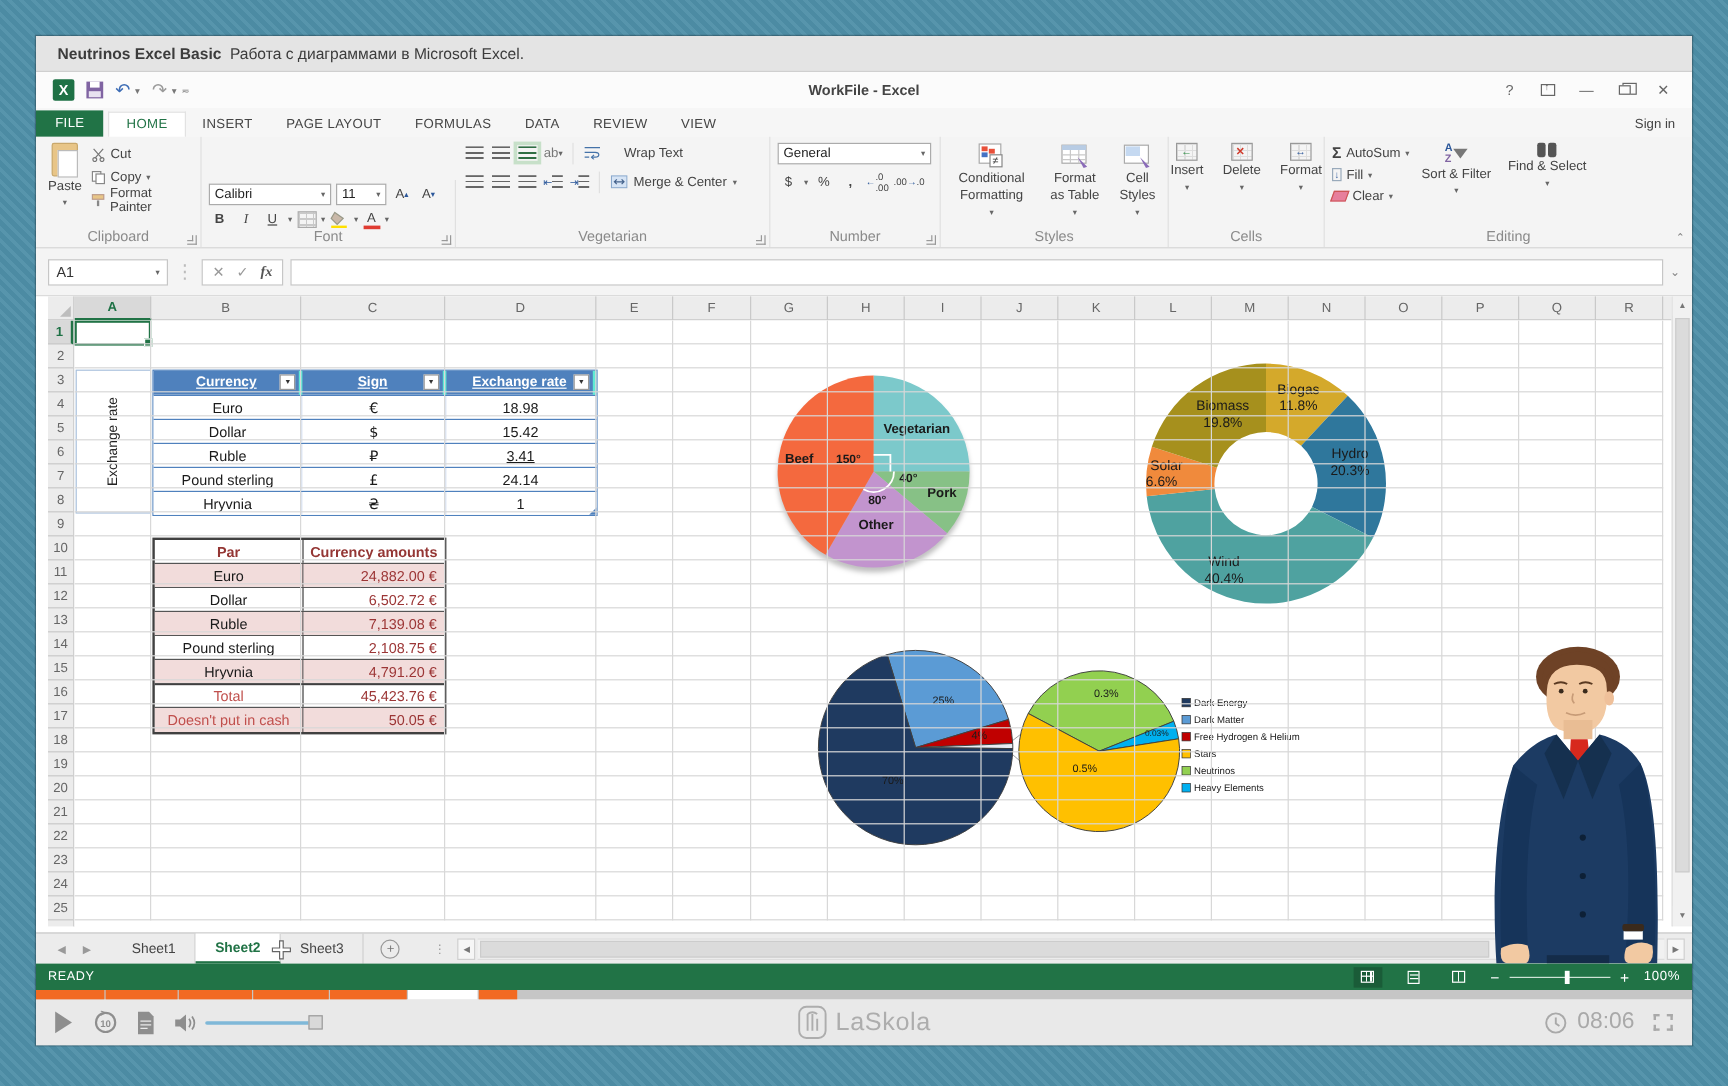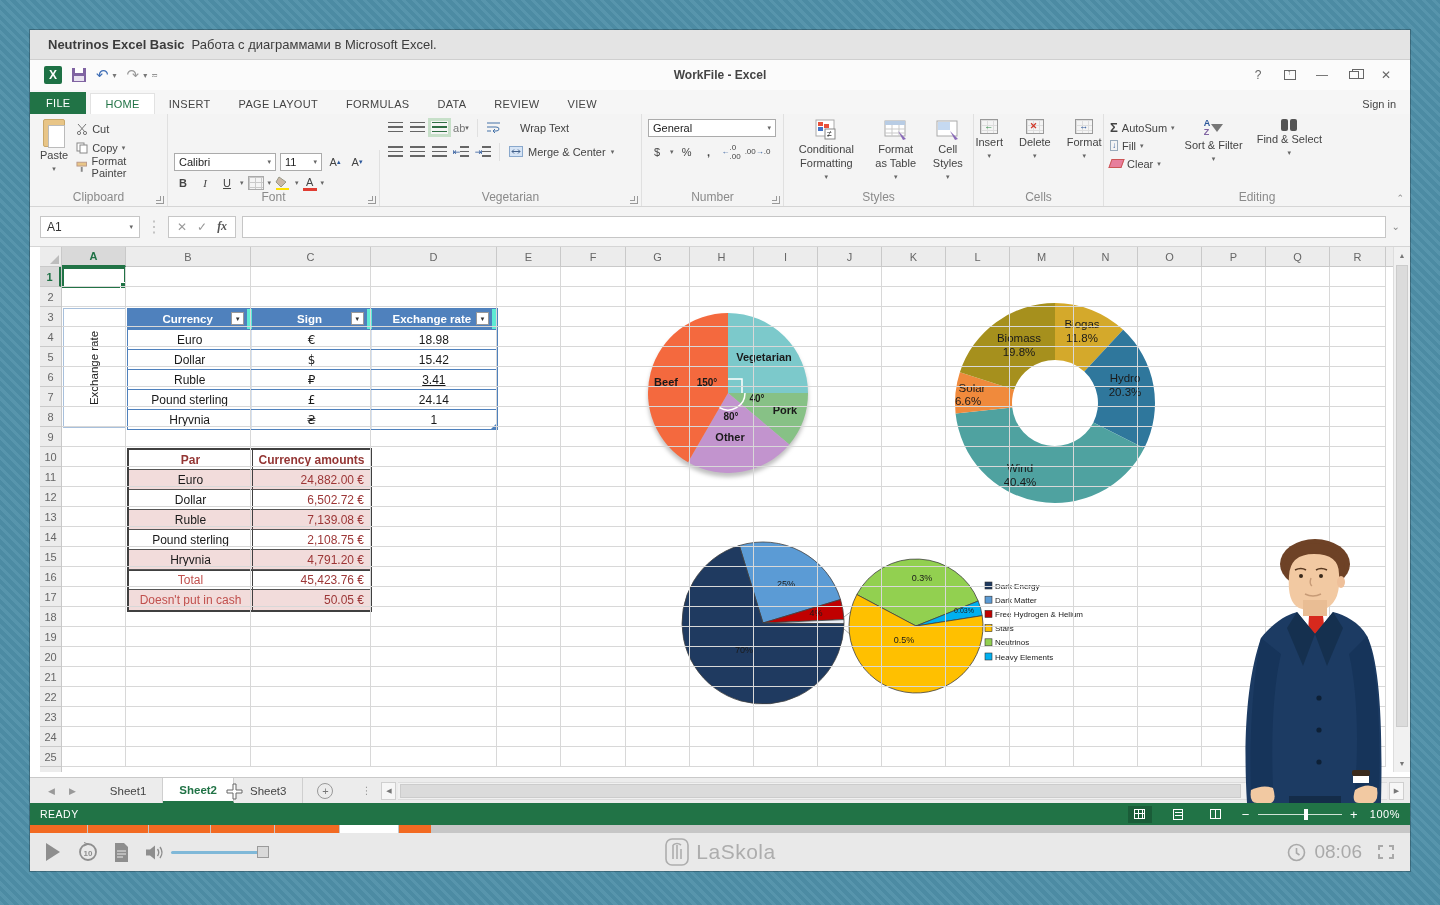--- a/index.html
+++ b/index.html
@@ -85,21 +85,21 @@
   .rh.sel{background:#D9D9D9;color:#1E7145;font-weight:bold;border-right:2px solid #217346;}
   #sheet{position:relative;flex:1;margin-right:17px;overflow:hidden;background:#fff;}
   .vline{position:absolute;top:0;width:1px;background:#D8D8D8;}
   .hline{position:absolute;left:0;height:1px;background:#D8D8D8;}
   .vscroll{position:absolute;right:0;top:0;width:17px;height:525px;background:#F1F1F1;border-left:1px solid #DDD;}
   .sarrow{position:absolute;left:0;width:16px;height:16px;display:flex;align-items:center;justify-content:center;font-size:7px;color:#777;background:#F1F1F1;}
   .vthumb{position:absolute;left:2px;top:18px;width:12px;height:462px;background:#DBDBDB;border:1px solid #CCC;}
   
   .t1{position:absolute;left:65px;top:41px;width:371px;border:1px solid #4F81BD;font-size:12px;}
   .t1 .hrow{display:flex;height:20px;background:#4F81BD;color:#fff;font-weight:bold;font-size:11.5px;}
-  .t1 .hcell{display:flex;align-items:center;justify-content:center;position:relative;border-right:5px solid #5eead4;}
+  .t1 .hcell{display:flex;align-items:center;justify-content:center;position:relative;border-right:3px solid #5eead4;text-decoration:underline;}
   .filterbtn{position:absolute;right:3px;top:3px;width:13px;height:13px;background:#fff;border:1px solid #999;color:#333;font-size:6px;display:flex;align-items:center;justify-content:center;}
   .t1 .brow{display:flex;height:20px;border-top:1px solid #4F81BD;background:#fff;}
   .t1 .bcell{display:flex;align-items:center;justify-content:center;color:#1a1a1a;border-right:1px solid #D6E2F2;}
   .sizer{position:absolute;right:0;bottom:0;border-left:6px solid transparent;border-bottom:6px solid #4F81BD;}
   .vlabel{position:absolute;left:1px;top:41px;width:63px;height:120px;border:1px solid #A8C0DC;display:flex;align-items:center;justify-content:center;}
   .vlabel span{transform:rotate(-90deg);white-space:nowrap;font-size:11.5px;color:#222;}
   .t2{position:absolute;left:65px;top:181px;width:245px;border:2px solid #404040;font-size:12px;background:#fff;}
   .t2 .row{display:flex;height:20px;border-bottom:1px solid #555;}
   .t2 .row:last-child{border-bottom:none;}
   .t2 .nc{width:124px;display:flex;align-items:center;justify-content:center;border-right:1px solid #404040;color:#1a1a1a;}

